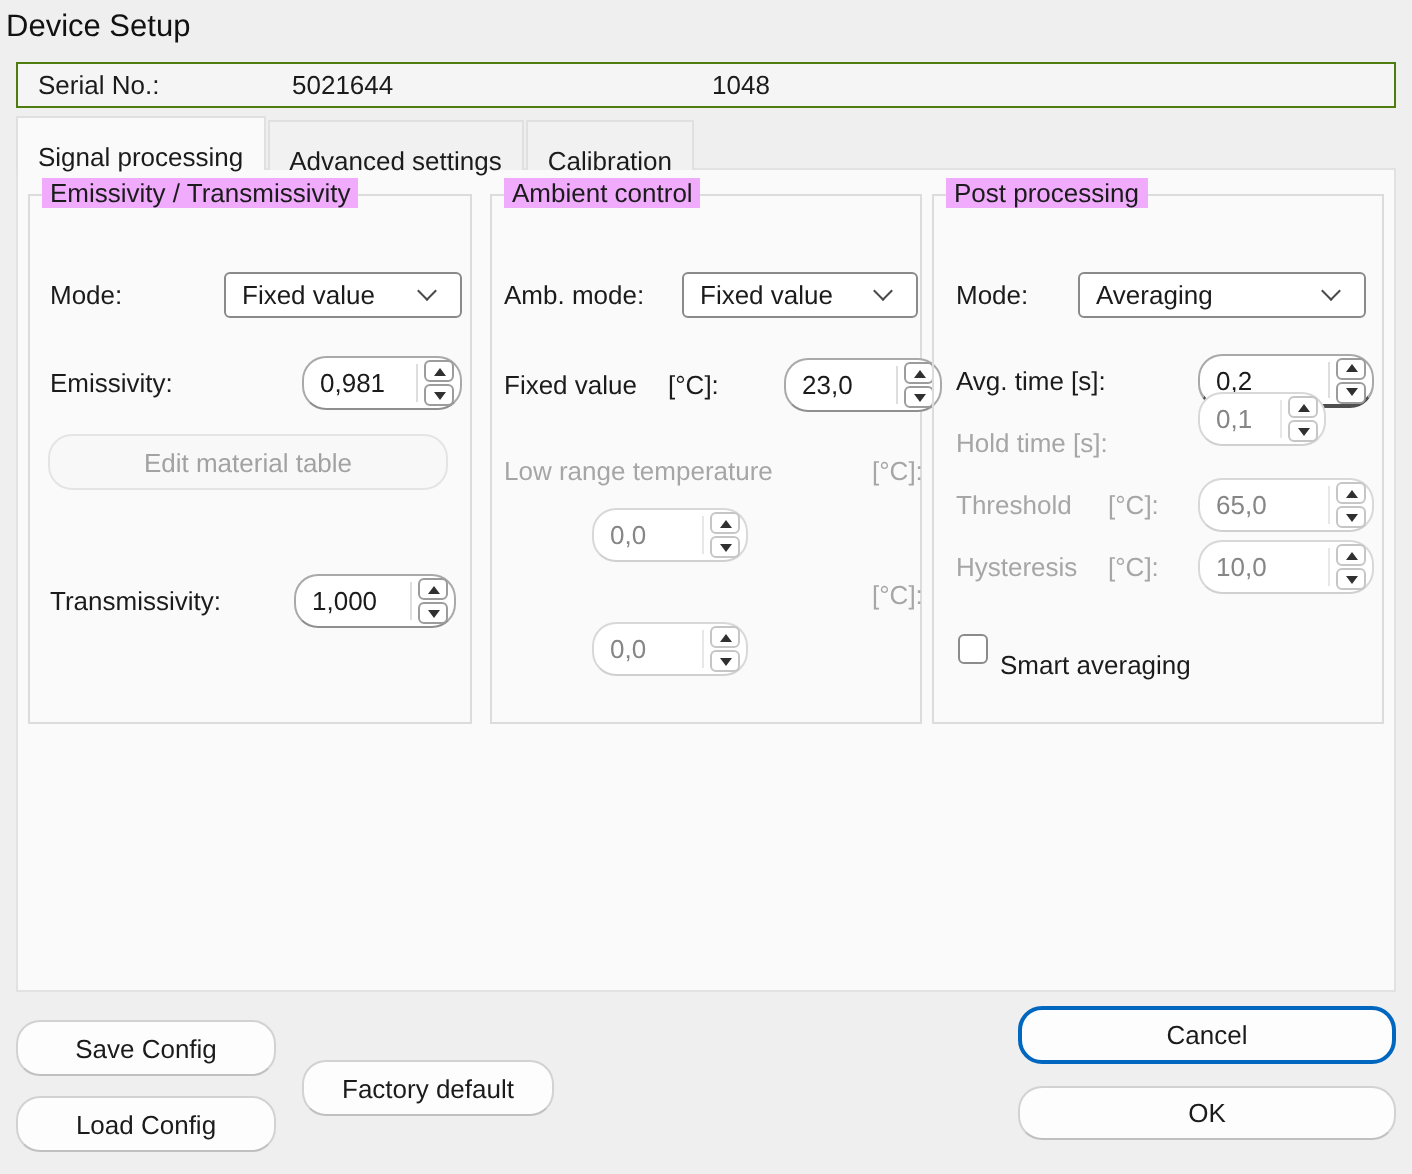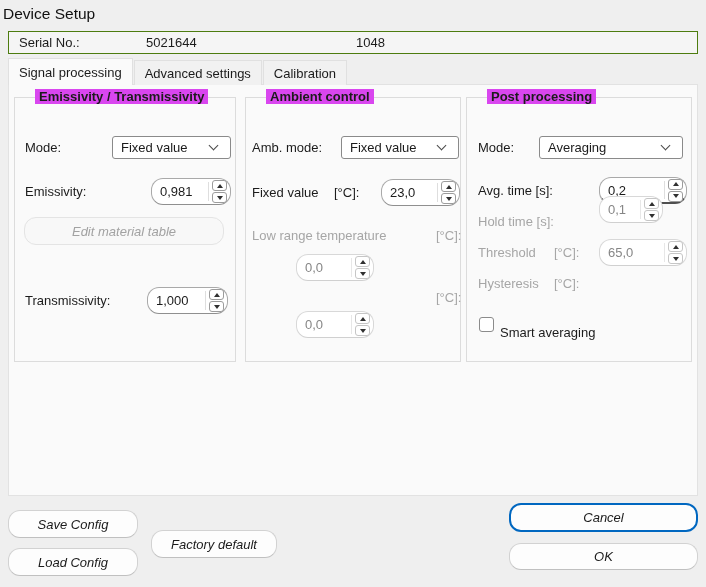--- a/index.html
+++ b/index.html
@@ -12,32 +12,32 @@
   .window-title { left:3px; top:5px; font-size:15.5px; color:#111; }
 
   
   .header-bar { left:8px; top:31px; width:690px; height:23px;
     background:#f5f5f5; border:1px solid #4d7c0f; }
   .header-bar span { position:absolute; top:0; line-height:21px; white-space:nowrap; }
 
   
   .tabs { left:8px; top:58px; display:flex; align-items:flex-end; z-index:3; }
   .tab { height:23px; background:#f1f1f1; border:1px solid #e0e0e0; border-bottom:none;
-    display:flex; align-items:center; padding:12px 10px; margin-right:1px; cursor:default;
+    display:flex; padding:12px 10px; margin-right:1px; cursor:default;
     white-space:nowrap; }
   .tab.active { height:27px; background:#fafafa; position:relative; z-index:4; }
 
   
   .panel { left:8px; top:84px; width:690px; height:412px;
     background:#fafafa; border:1px solid #e2e2e2; z-index:1; }
 
   
   .group { position:absolute; border:1px solid #dcdcdc; z-index:2; }
-  .group-title { position:absolute; top:-9px; left:20px; background:#d946ef;
-    padding:0 4px; white-space:nowrap;font-weight:bold; }
+  .group-title { position:absolute; top:-9px; left:6px; background:#f0abfc;
+    padding:0 4px; white-space:nowrap; }
   .label { position:absolute; white-space:nowrap; }
   .label.dis { color:#a6a6a6; }
 
   
   .combo { position:absolute; background:#fff; border:1px solid #8a8a8a; border-radius:3px;
     display:flex; align-items:center; }
   .combo-text { flex:1; padding-left:8px; white-space:nowrap; overflow:hidden; }
   .chevron { width:7px; height:7px; border-right:1.4px solid #4a4a4a;
     border-bottom:1.4px solid #4a4a4a; transform:rotate(45deg); margin:-4px 13px 0 0; }
 
@@ -57,21 +57,21 @@
   .tri-down { width:0; height:0; border-left:3.5px solid transparent;
     border-right:3.5px solid transparent; border-top:4.5px solid #303030; }
   .spin.dis { border-color:#d8d8d8; border-bottom-color:#d0d0d0; }
   .spin.dis input { color:#868686; }
   .spin.dis .sbtn { border-color:#c6c6c6; }
   .spin.dis .sep { background:#e7e7e7; }
 
   
   .btn { position:absolute; background:#fdfdfd; border:1px solid #d2d2d2;
     border-bottom-color:#c0c0c0; border-radius:12px; display:flex; align-items:center;
-    justify-content:center; font-size:13px; color:#1b1b1b; cursor:default;font-style:italic; }
+    justify-content:center; font-size:13px; color:#1b1b1b; cursor:default; }
   .btn.dis { background:#f8f8f8; border-color:#e4e4e4; color:#a2a2a2; }
   .btn.default { border:2px solid #0067c0; }
 
   
   .checkbox { position:absolute; width:15px; height:15px; background:#fff;
     border:1px solid #8b8b8b; border-radius:3px; }
 </style>
 </head>
 <body>
 
@@ -143,21 +143,21 @@
   <span class="group-title">Ambient control</span>
 
   <span class="label" style="left:6px; top:38px; line-height:23px">Amb. mode:</span>
   <div class="combo" style="left:95px; top:38px; width:118px; height:23px">
     <span class="combo-text">Fixed value</span>
     <span class="chevron"></span>
   </div>
 
   <span class="label" style="left:6px; top:81px; line-height:27px">Fixed value</span>
   <span class="label" style="left:88px; top:81px; line-height:27px">[°C]:</span>
-  <div class="spin" style="left:135px; top:81px; width:79px; height:27px">
+  <div class="spin" style="left:146px; top:81px; width:79px; height:27px">
     <input value="23,0" style="">
     <div class="sep"></div>
     <div class="btns">
       <button class="sbtn">
           <i class="tri-up"></i>
         </button>
       <button class="sbtn">
           <i class="tri-down"></i>
         </button>
     </div>
@@ -240,20 +240,32 @@
           <i class="tri-up"></i>
         </button>
       <button class="sbtn">
           <i class="tri-down"></i>
         </button>
     </div>
   </div>
 
   <span class="label dis" style="left:11px; top:172px; line-height:27px">Hysteresis</span>
   <span class="label dis" style="left:87px; top:172px; line-height:27px">[°C]:</span>
+  <div class="spin dis" style="left:132px; top:172px; width:88px; height:27px">
+    <input value="10,0" style="">
+    <div class="sep"></div>
+    <div class="btns">
+      <button class="sbtn">
+          <i class="tri-up"></i>
+        </button>
+      <button class="sbtn">
+          <i class="tri-down"></i>
+        </button>
+    </div>
+  </div>
 
   <span class="checkbox" style="left:12px; top:219px"></span>
   <span class="label" style="left:33px; top:227px; line-height:16px">Smart averaging</span>
 </div>
 
 <div class="btn" style="left:8px; top:510px; width:130px; height:28px">
   <span>Save Config</span>
 </div>
 <div class="btn" style="left:151px; top:530px; width:126px; height:28px">
   <span>Factory default</span>

